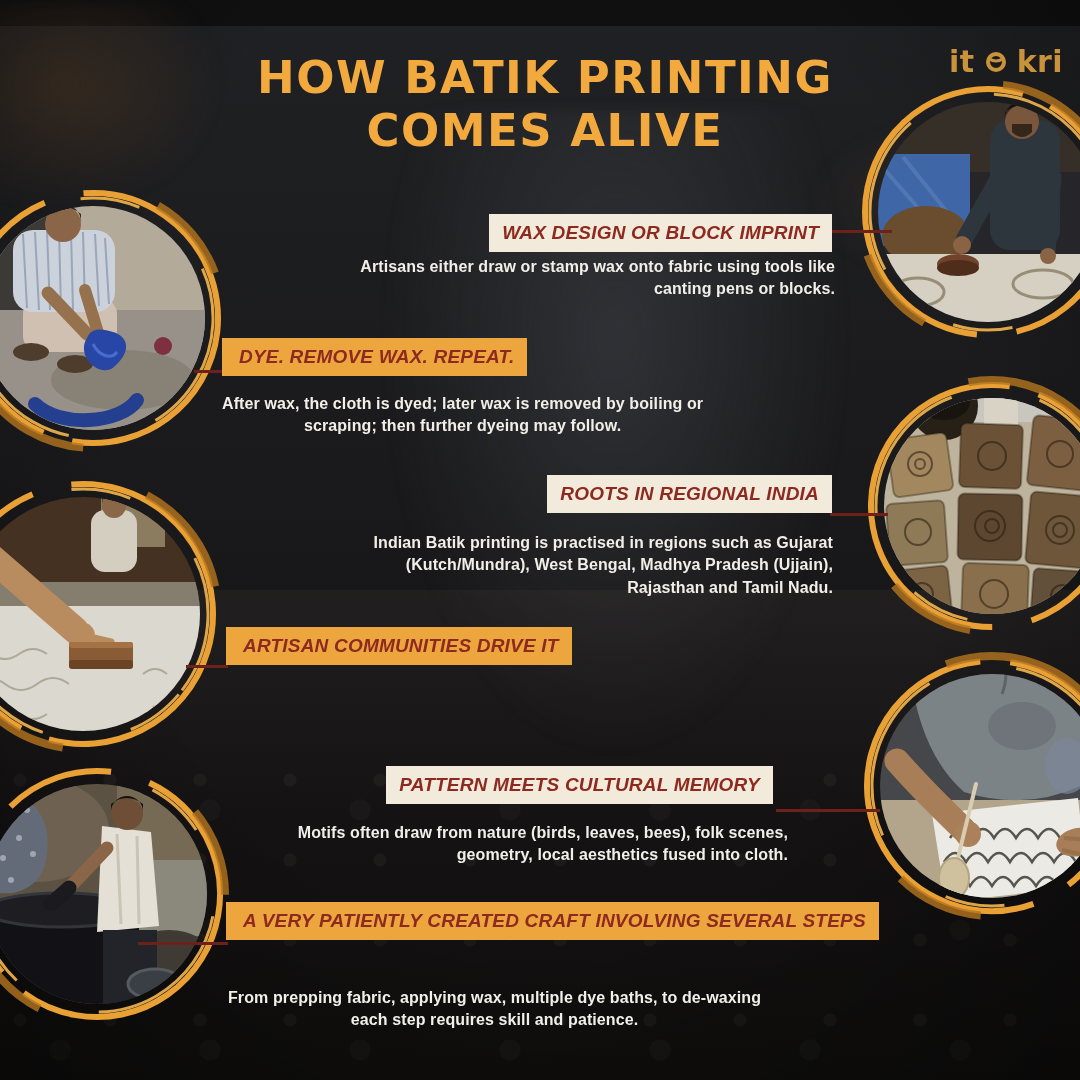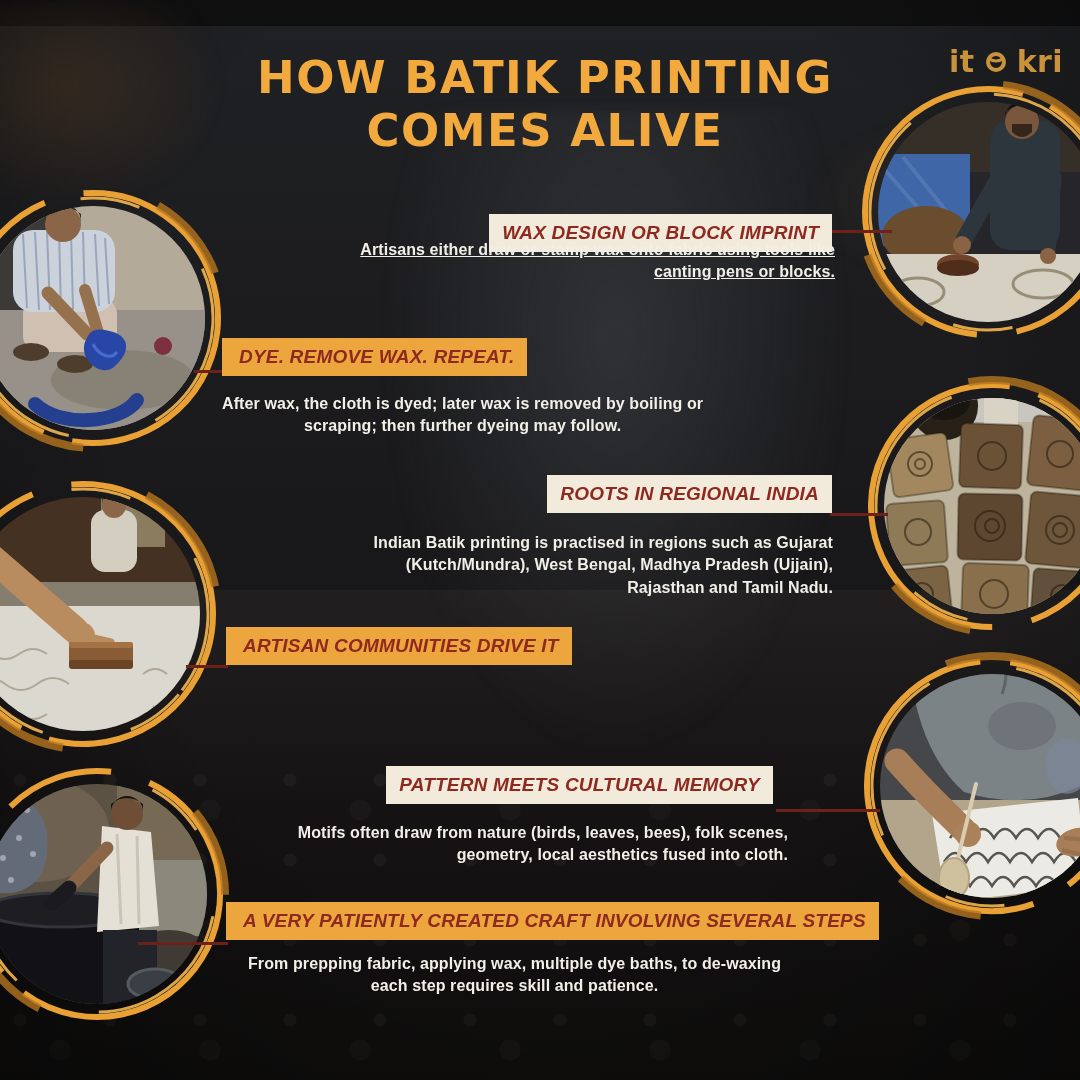--- a/index.html
+++ b/index.html
@@ -37,26 +37,26 @@
   .hdr.cream{background:#F2EADA;}
   .hdr.orange{background:#EDA63E;padding-left:17px;}
   
   .body{position:absolute;z-index:6;margin:0;color:#F2EFE8;font-weight:bold;font-size:16px;
     line-height:1.4;white-space:pre-line;letter-spacing:.1px;text-align:center;}
   .body.r{text-align:right;}
   
   .connector{position:absolute;z-index:5;height:3px;background:#6E211A;}
   
   .photo{position:absolute;z-index:4;}
-  .h1{right:248px;top:214px;} .b1{right:245px;top:239px;text-decoration:underline;}
+  .h1{right:248px;top:214px;} .b1{right:245px;top:256px;}
   .h2{left:222px;top:338px;}  .b2{left:222px;top:393px;}
   .h3{right:248px;top:475px;} .b3{right:247px;top:532px;}
   .h4{left:226px;top:627px;}  .b4{left:228px;top:684px;}
   .h5{right:307px;top:766px;} .b5{right:292px;top:822px;}
-  .h6{left:226px;top:902px;}  .b6{left:228px;top:953px;margin-left:20px;}
+  .h6{left:226px;top:902px;}  .b6{left:228px;top:987px;}
   .c1{left:830px;top:230px;width:62px;}
   .c2{left:194px;top:370px;width:30px;}
   .c3{left:830px;top:513px;width:58px;}
   .c4{left:186px;top:665px;width:42px;}
   .c5{left:776px;top:809px;width:104px;}
   .c6{left:138px;top:942px;width:90px;}
 </style>
 </head>
 <body>
 

